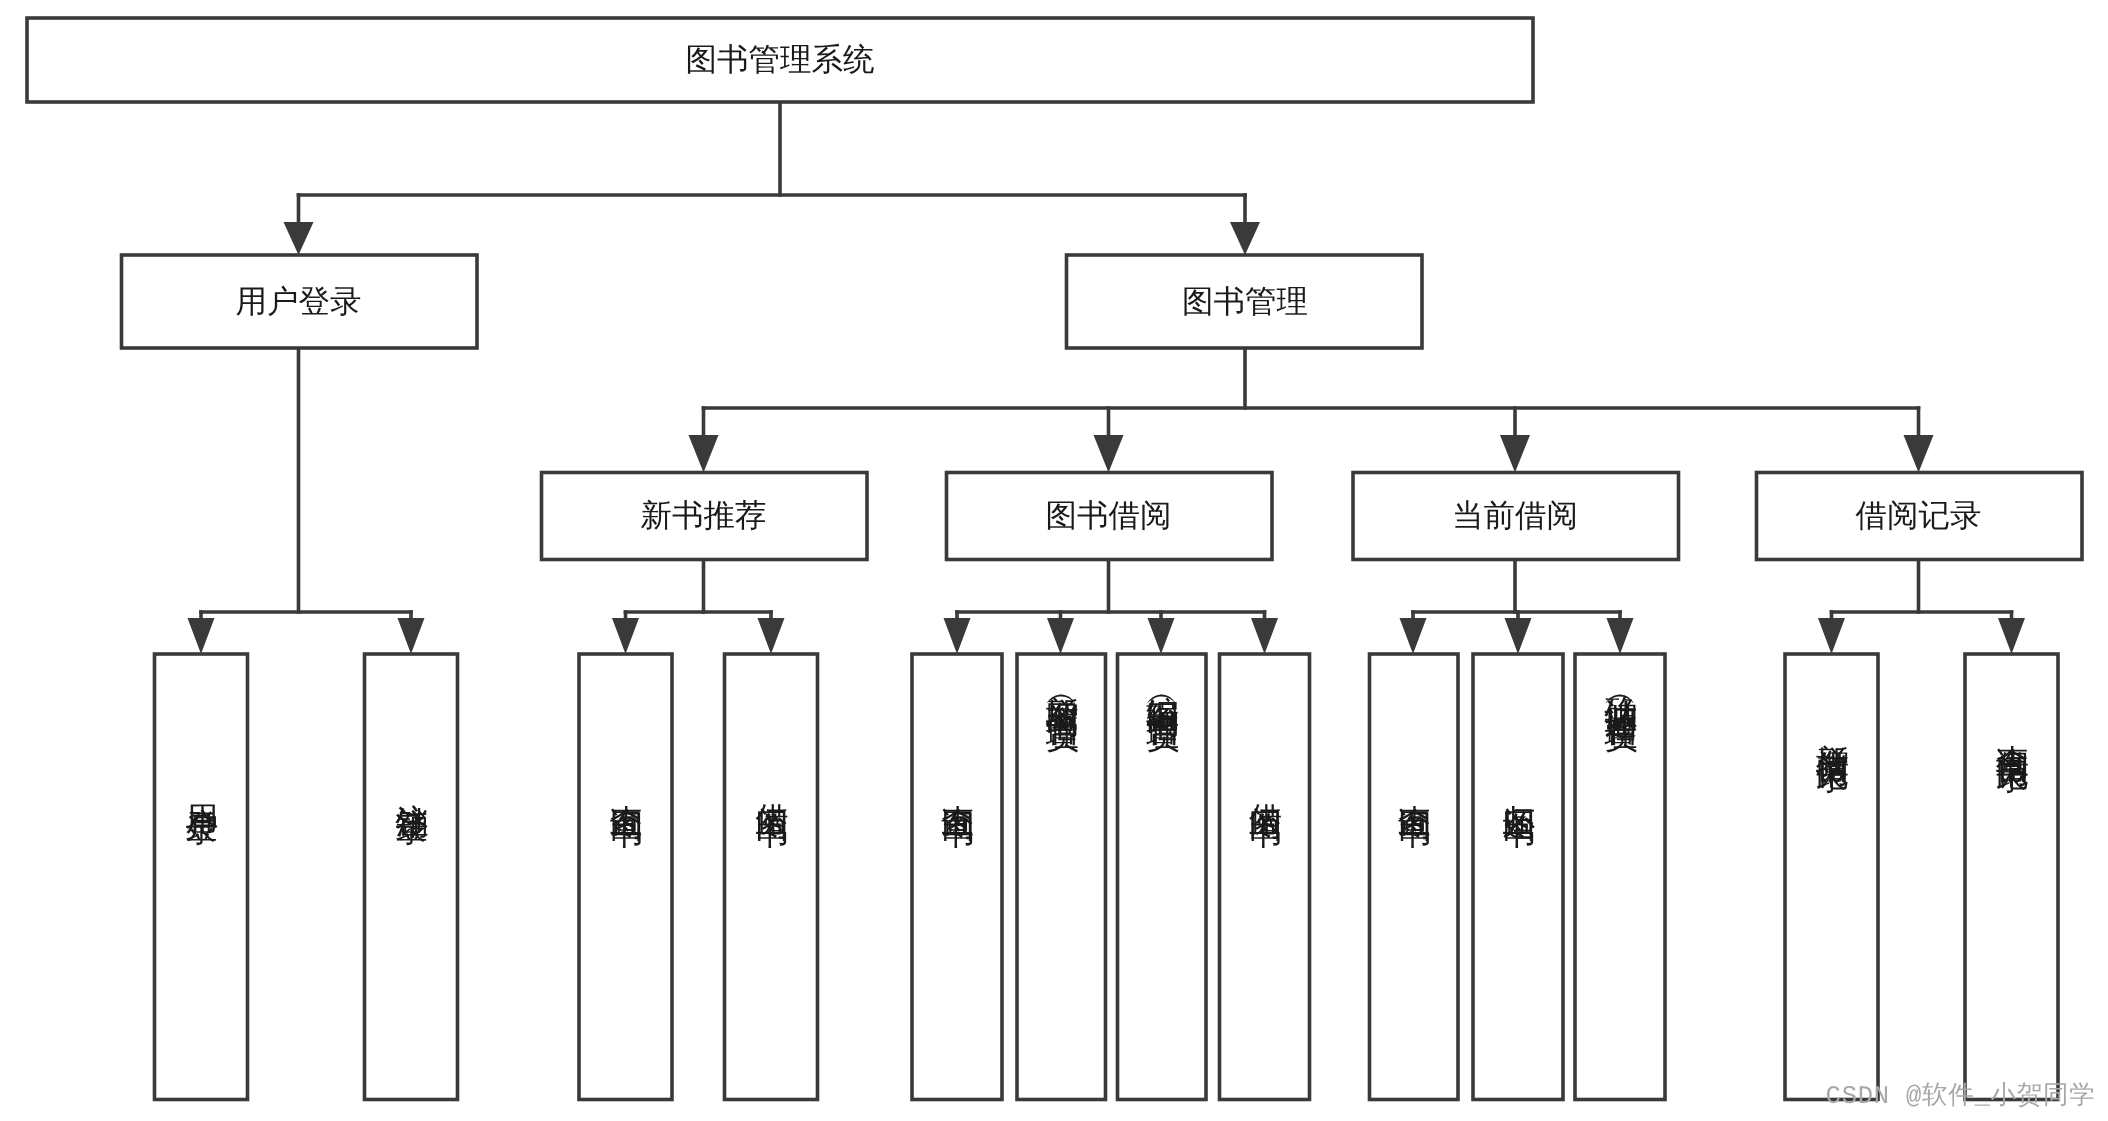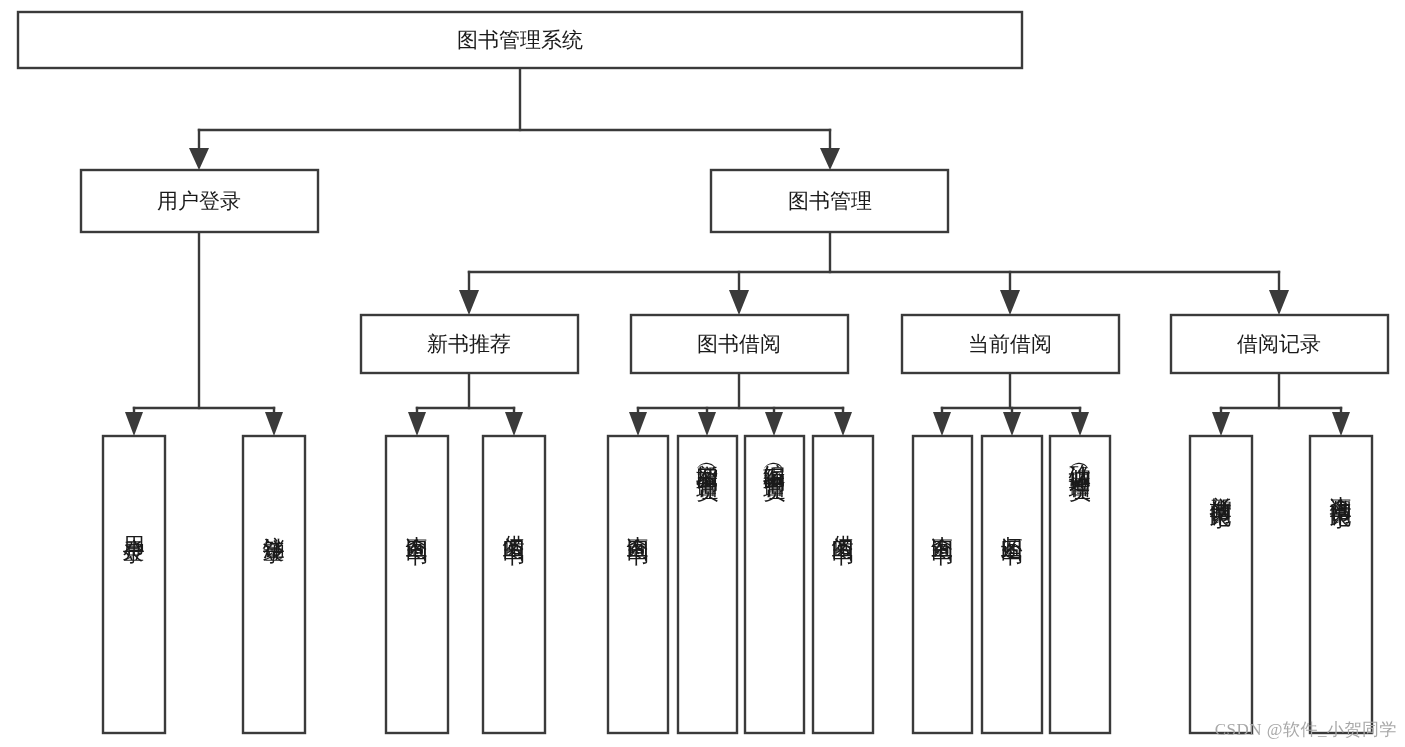--- a/index.html
+++ b/index.html
@@ -63,21 +63,21 @@
     font-size: 22px;
     line-height: 1.15;
     letter-spacing: 2.5px;
     color: #1a1a1a;
     white-space: nowrap;
   }
   .watermark {
     position: absolute;
     right: 8px;
     bottom: 6px;
-    font-family: Liberation Serif, serif;
+    font-family: Liberation Mono, monospace;
     font-size: 17px;
     color: #a8a8a8;
     letter-spacing: 0.5px;
     white-space: nowrap;
     user-select: none;
   }
 </style>
 </head>
 <body>
 

